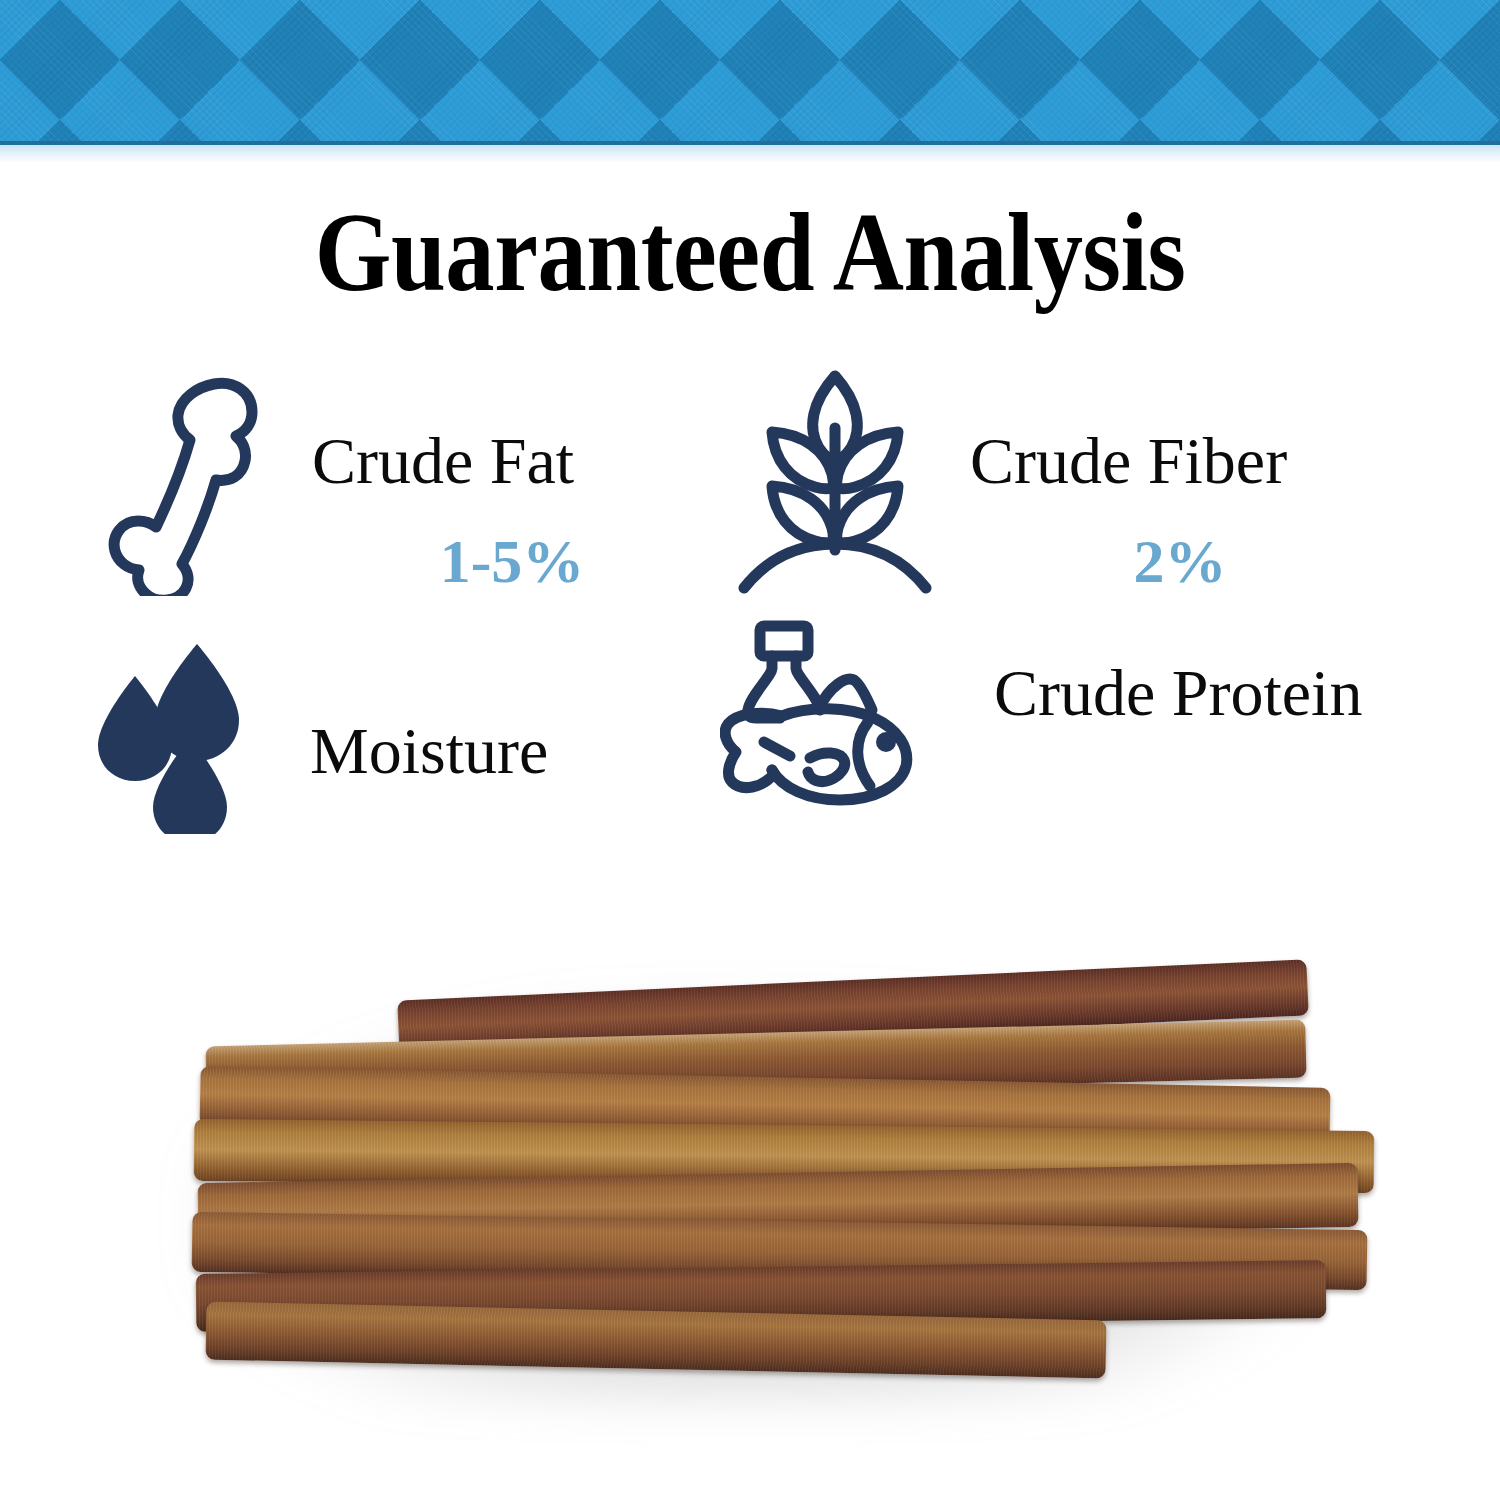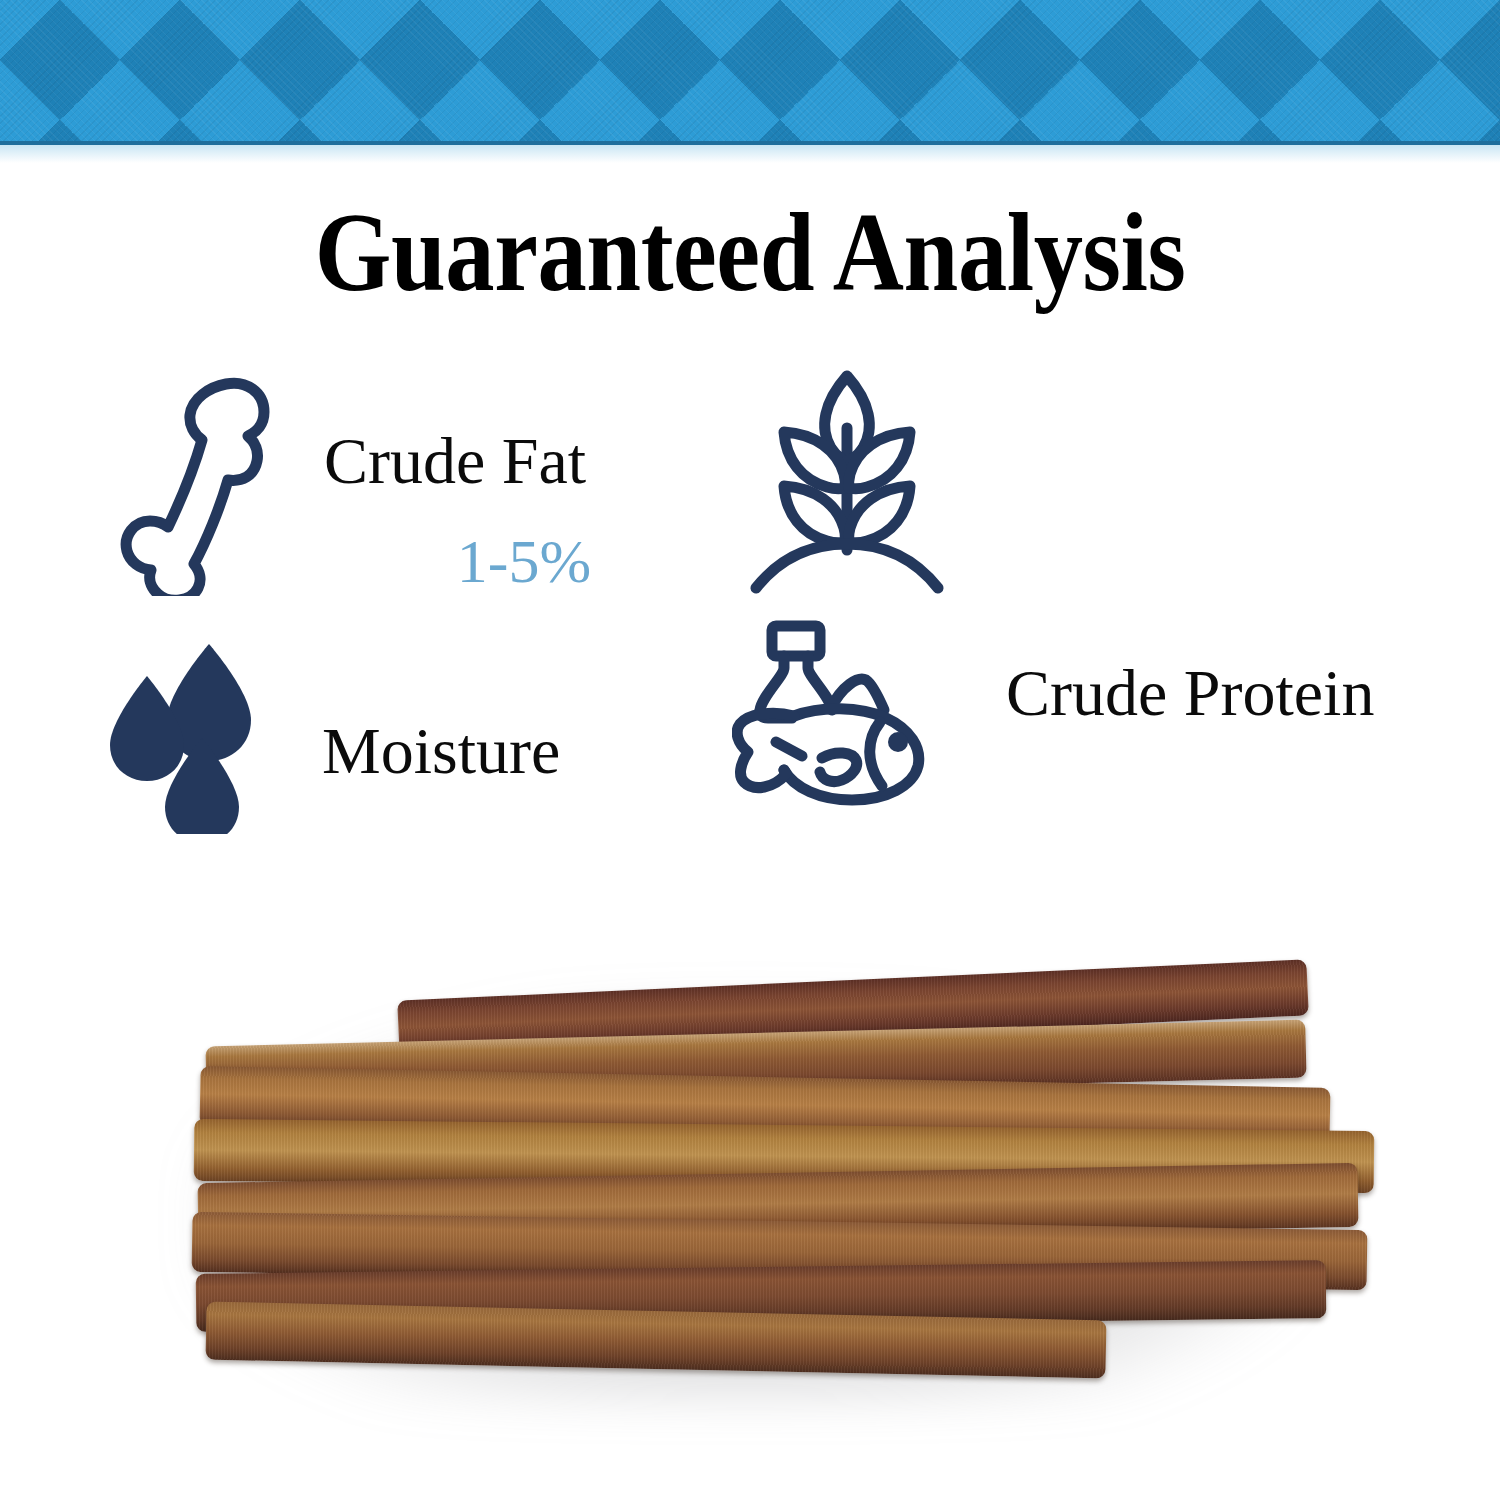--- a/index.html
+++ b/index.html
@@ -81,21 +81,21 @@
     letter-spacing: -0.5px;
     color: #000000;
     transform: scaleX(0.88);
     transform-origin: center top;
     white-space: nowrap;
   }
 
   
   .stats-grid {
     position: absolute;
-    left: 72px;  top: 360px;
+    left: 60px;  top: 360px;
     width: 1400px;
     height: 490px;
   }
   .stat-cell {
     position: absolute;
     width: 660px;
     height: 235px;
   }
   .cell-r0c0 { left: 20px;  top: 0px;   }
   .cell-r0c1 { left: 660px; top: 6px;   }
@@ -111,21 +111,21 @@
   }
   .stat-label {
     font-family: "Liberation Serif", "DejaVu Serif", serif;
     font-size: 66px;
     line-height: 1.0;
     color: #0b0b0b;
     white-space: nowrap;
   }
   .stat-value {
     font-family: "Liberation Serif", "DejaVu Serif", serif;
-    font-weight: normal;
+    font-weight: bold;
     font-size: 62px;
     line-height: 1.0;
     color: #6ba8d0;
     text-align: center;
     margin-top: 36px;
     white-space: nowrap;
   }
 
   
   .icon-bone     { left: 22px;  top: 6px;   }
@@ -254,20 +254,24 @@
           <path d="M168 120
                    C 166 148, 150 168, 125 175
                    C 115 178, 107 176, 107 176
                    C 107 176, 106 170, 108 162
                    C 115 138, 137 122, 168 120 Z"></path>
 
           <path d="M14 222 C 44 184, 80 178, 105 178 C 130 178, 166 184, 196 222"></path>
         </g>
       </svg>
     </div>
+    <div class="stat-text text-fiber">
+      <div class="stat-label">Crude Fiber</div>
+      <div class="stat-value">2%</div>
+    </div>
   </div>
 
   <div class="stat-cell cell-r1c0">
     <div class="stat-icon icon-drops">
       <svg width="200" height="200" viewBox="0 0 200 200">
         <g fill="#24385c">
 
           <path d="M103 10
                    C 103 10, 145 58, 145 86
                    C 145 110, 126 127, 103 127

